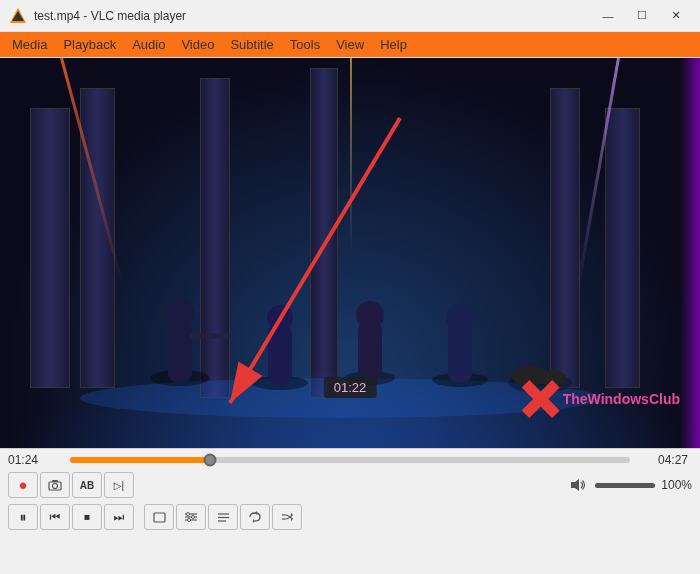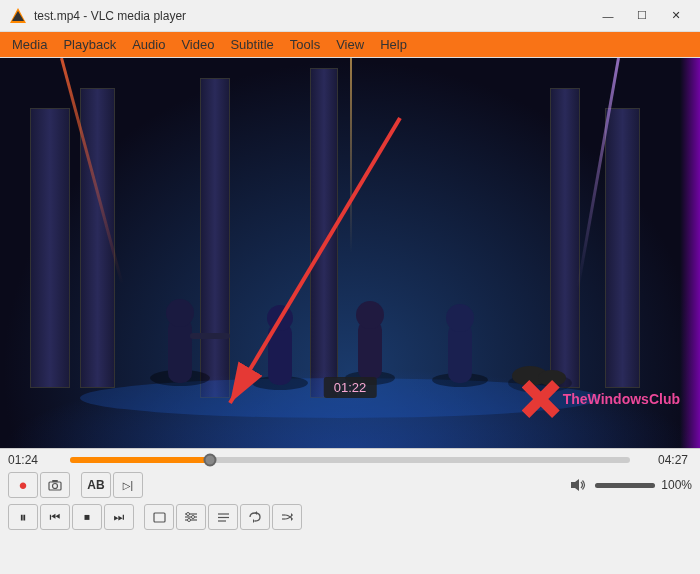--- a/index.html
+++ b/index.html
@@ -366,21 +366,21 @@
   <button class="ctrl-btn" style="color:#e53935;font-size:14px;">⏺</button>
 
   <button class="ctrl-btn">
     <svg width="14" height="12" viewBox="0 0 14 12">
         <rect x="1" y="3" width="12" height="8" rx="1" fill="none" stroke="#555" stroke-width="1.2"></rect>
         <circle cx="7" cy="7" r="2.5" fill="none" stroke="#555" stroke-width="1.2"></circle>
         <rect x="4" y="1" width="6" height="2" rx="1" fill="#555"></rect>
       </svg>
   </button>
 
-  <button class="ctrl-btn" style="font-size:12px;font-weight:bold;margin-left:9px;">AB</button>
+  <button class="ctrl-btn" style="font-size:10px;font-weight:bold;">AB</button>
 
   <button class="ctrl-btn" style="font-size:10px;">▷|</button>
 
   <div class="right-spacer"></div>
 
   <svg width="18" height="16" viewBox="0 0 18 16" style="margin-right:2px;">
     <polygon points="2,5 6,5 10,2 10,14 6,11 2,11" fill="#555"></polygon>
     <path d="M12,5 Q15,8 12,11" fill="none" stroke="#555" stroke-width="1.2"></path>
     <path d="M13.5,3.5 Q17.5,8 13.5,12.5" fill="none" stroke="#555" stroke-width="1.2"></path>
   </svg>

